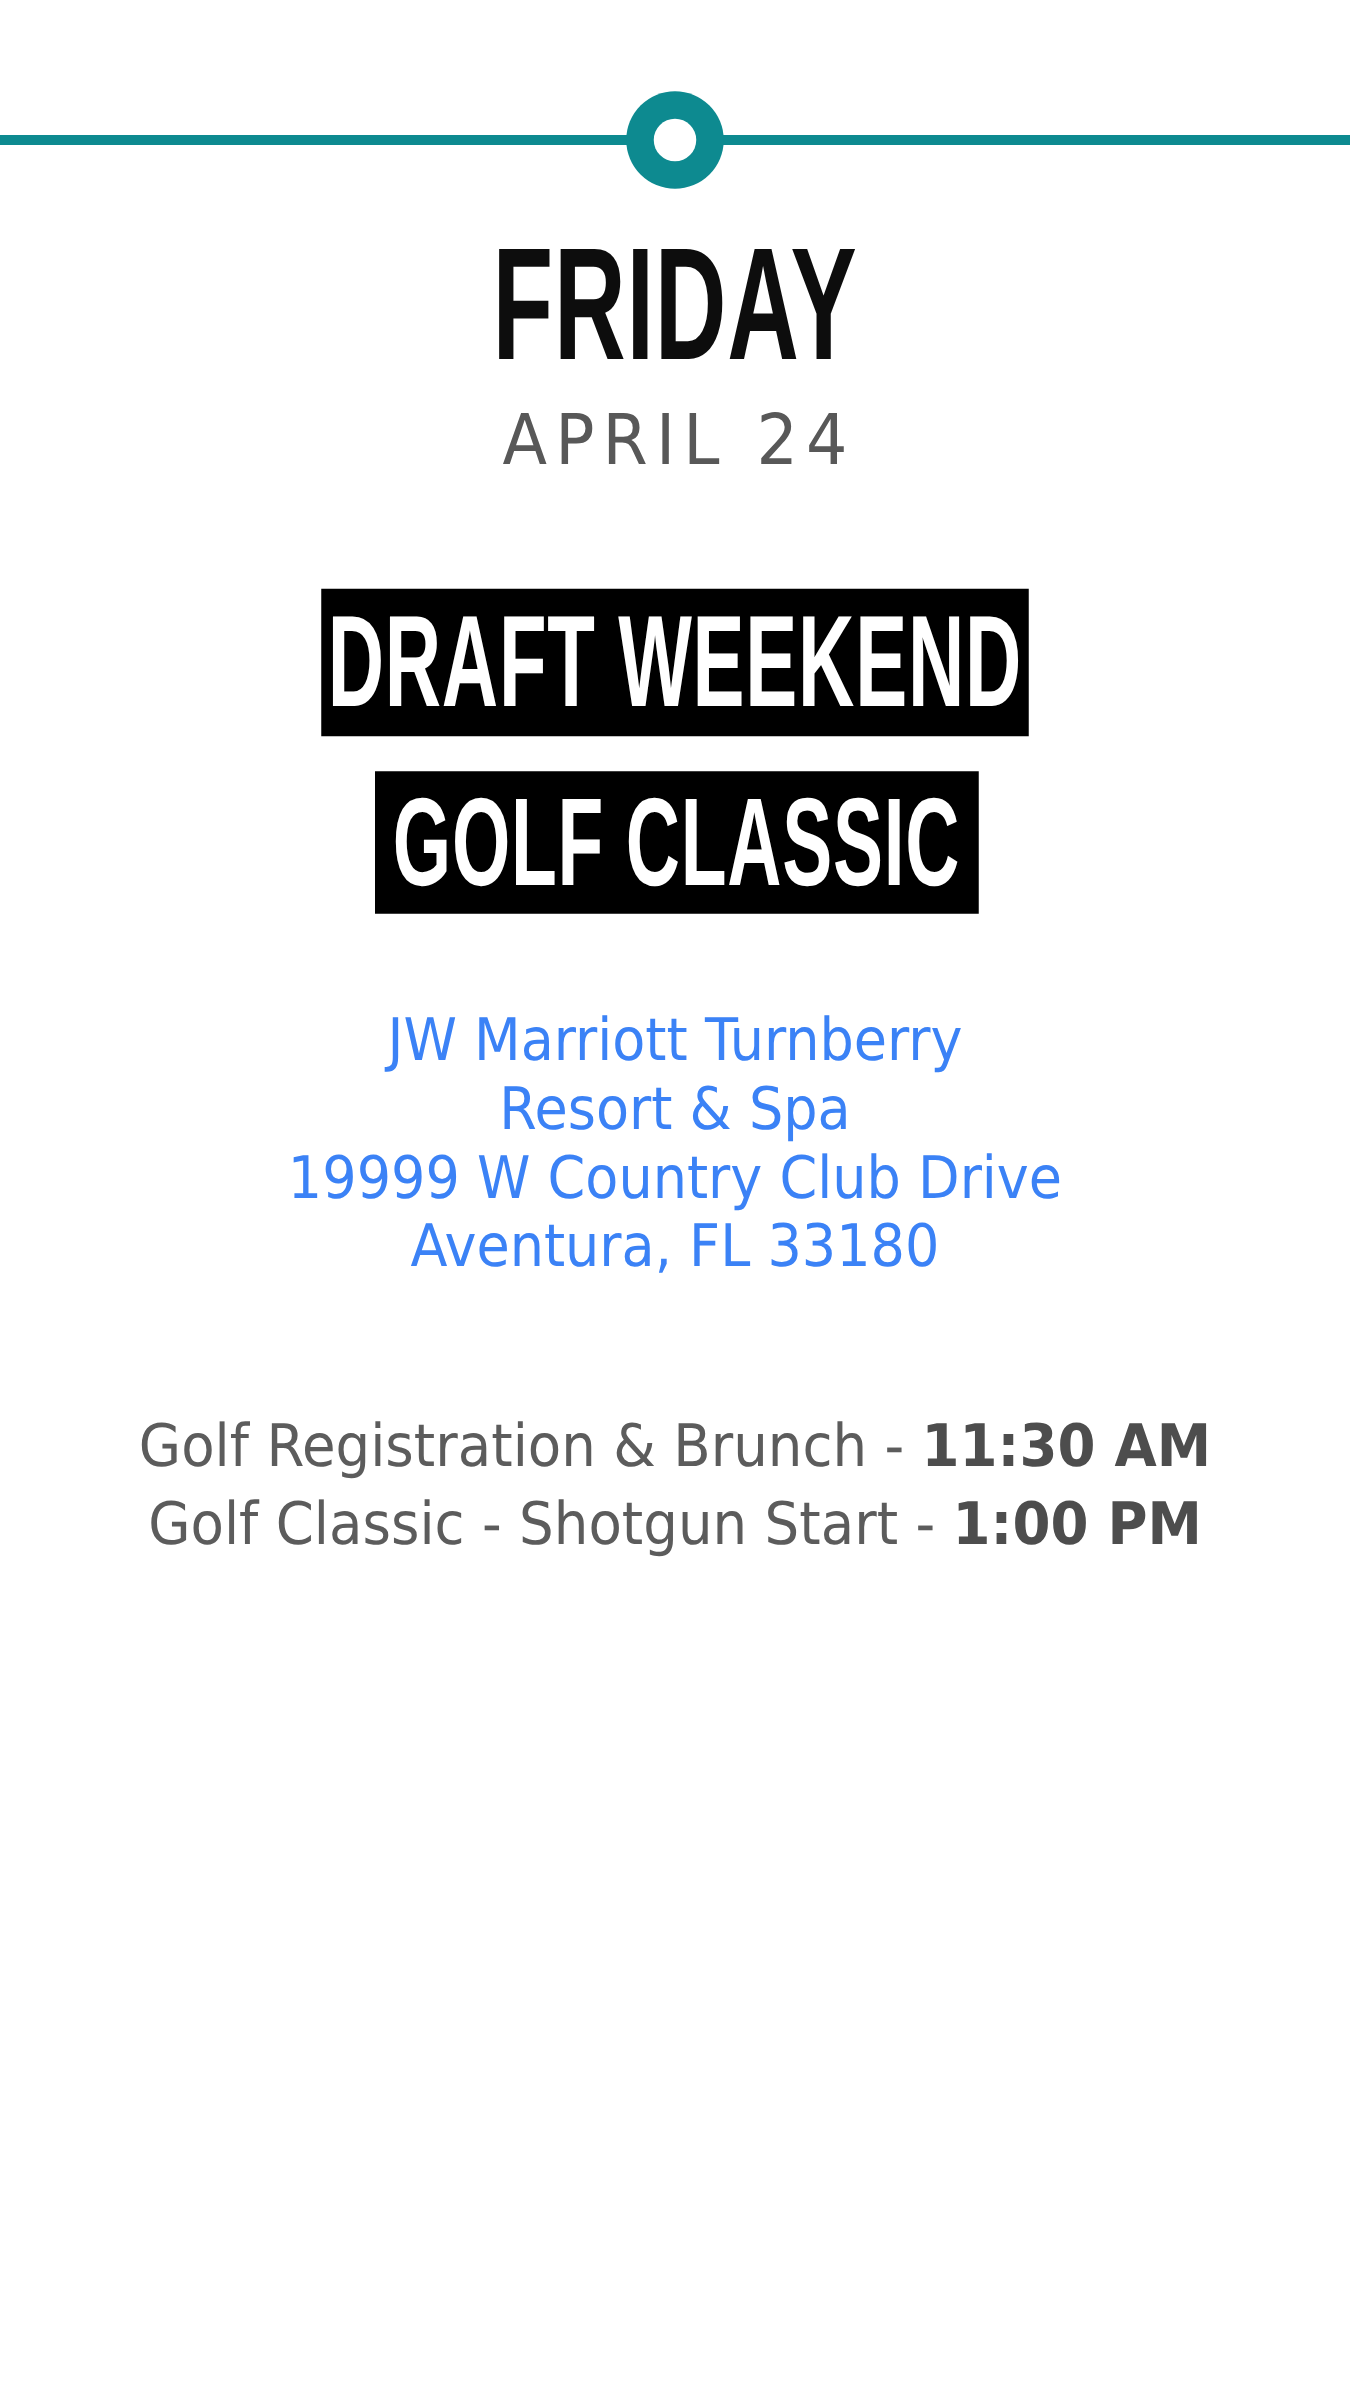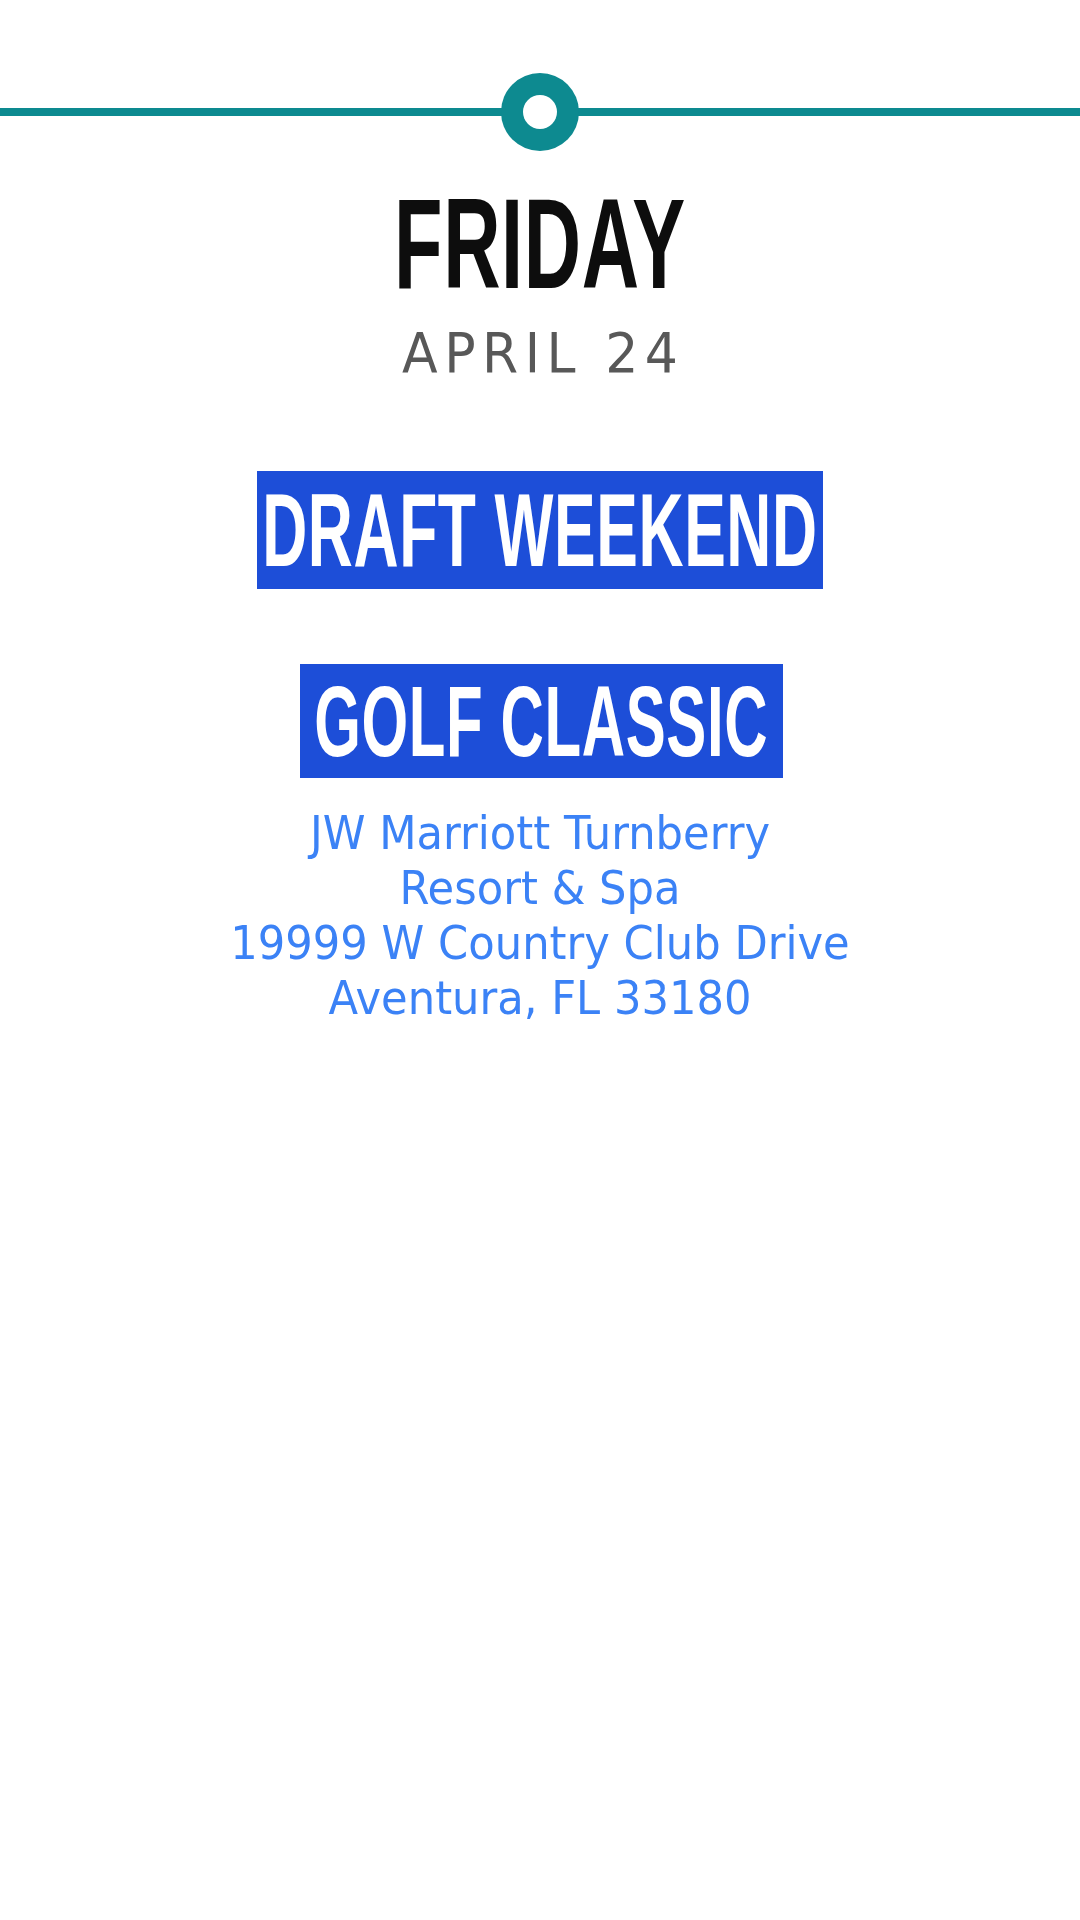--- a/index.html
+++ b/index.html
@@ -93,21 +93,21 @@
     text-indent: 7px;
     color: #585858;
     white-space: nowrap;
     transform: scaleX(0.93);
     transform-origin: 50% 50%;
   }
 
   
   .plate {
     position: absolute;
-    background: #1d4ed8;
+    background: #000000;
     display: flex;
     align-items: center;
     justify-content: center;
     overflow: hidden;
   }
   .plate-text {
     font-family: "Liberation Sans Narrow", "Liberation Sans", sans-serif;
     font-weight: 700;
     color: #ffffff;
     white-space: nowrap;
@@ -125,21 +125,20 @@
     font-size: 104px;
     line-height: 104px;
     transform: scaleX(0.60);
   }
 
   .plate-2 {
     left: 300px;
     top: 617px;
     width: 483px;
     height: 114px;
-    margin-top: 47px;
   }
   .plate-2 .plate-text {
     font-size: 100px;
     line-height: 100px;
     transform: scaleX(0.60);
   }
 
   
   .venue {
     position: absolute;
@@ -204,14 +203,22 @@
     <span class="plate-text">GOLF CLASSIC</span>
   </div>
 
   <div class="venue">
     <div>JW Marriott Turnberry</div>
     <div>Resort &amp; Spa</div>
     <div>19999 W Country Club Drive</div>
     <div>Aventura, FL 33180</div>
   </div>
 
+  <div class="schedule">
+    <div class="sched-row">
+      <span class="sched-label">Golf Registration &amp; Brunch - </span><span class="sched-time">11:30 AM</span>
+    </div>
+    <div class="sched-row">
+      <span class="sched-label">Golf Classic - Shotgun Start - </span><span class="sched-time">1:00 PM</span>
+    </div>
+  </div>
 
 </div>
 
 </body></html>

